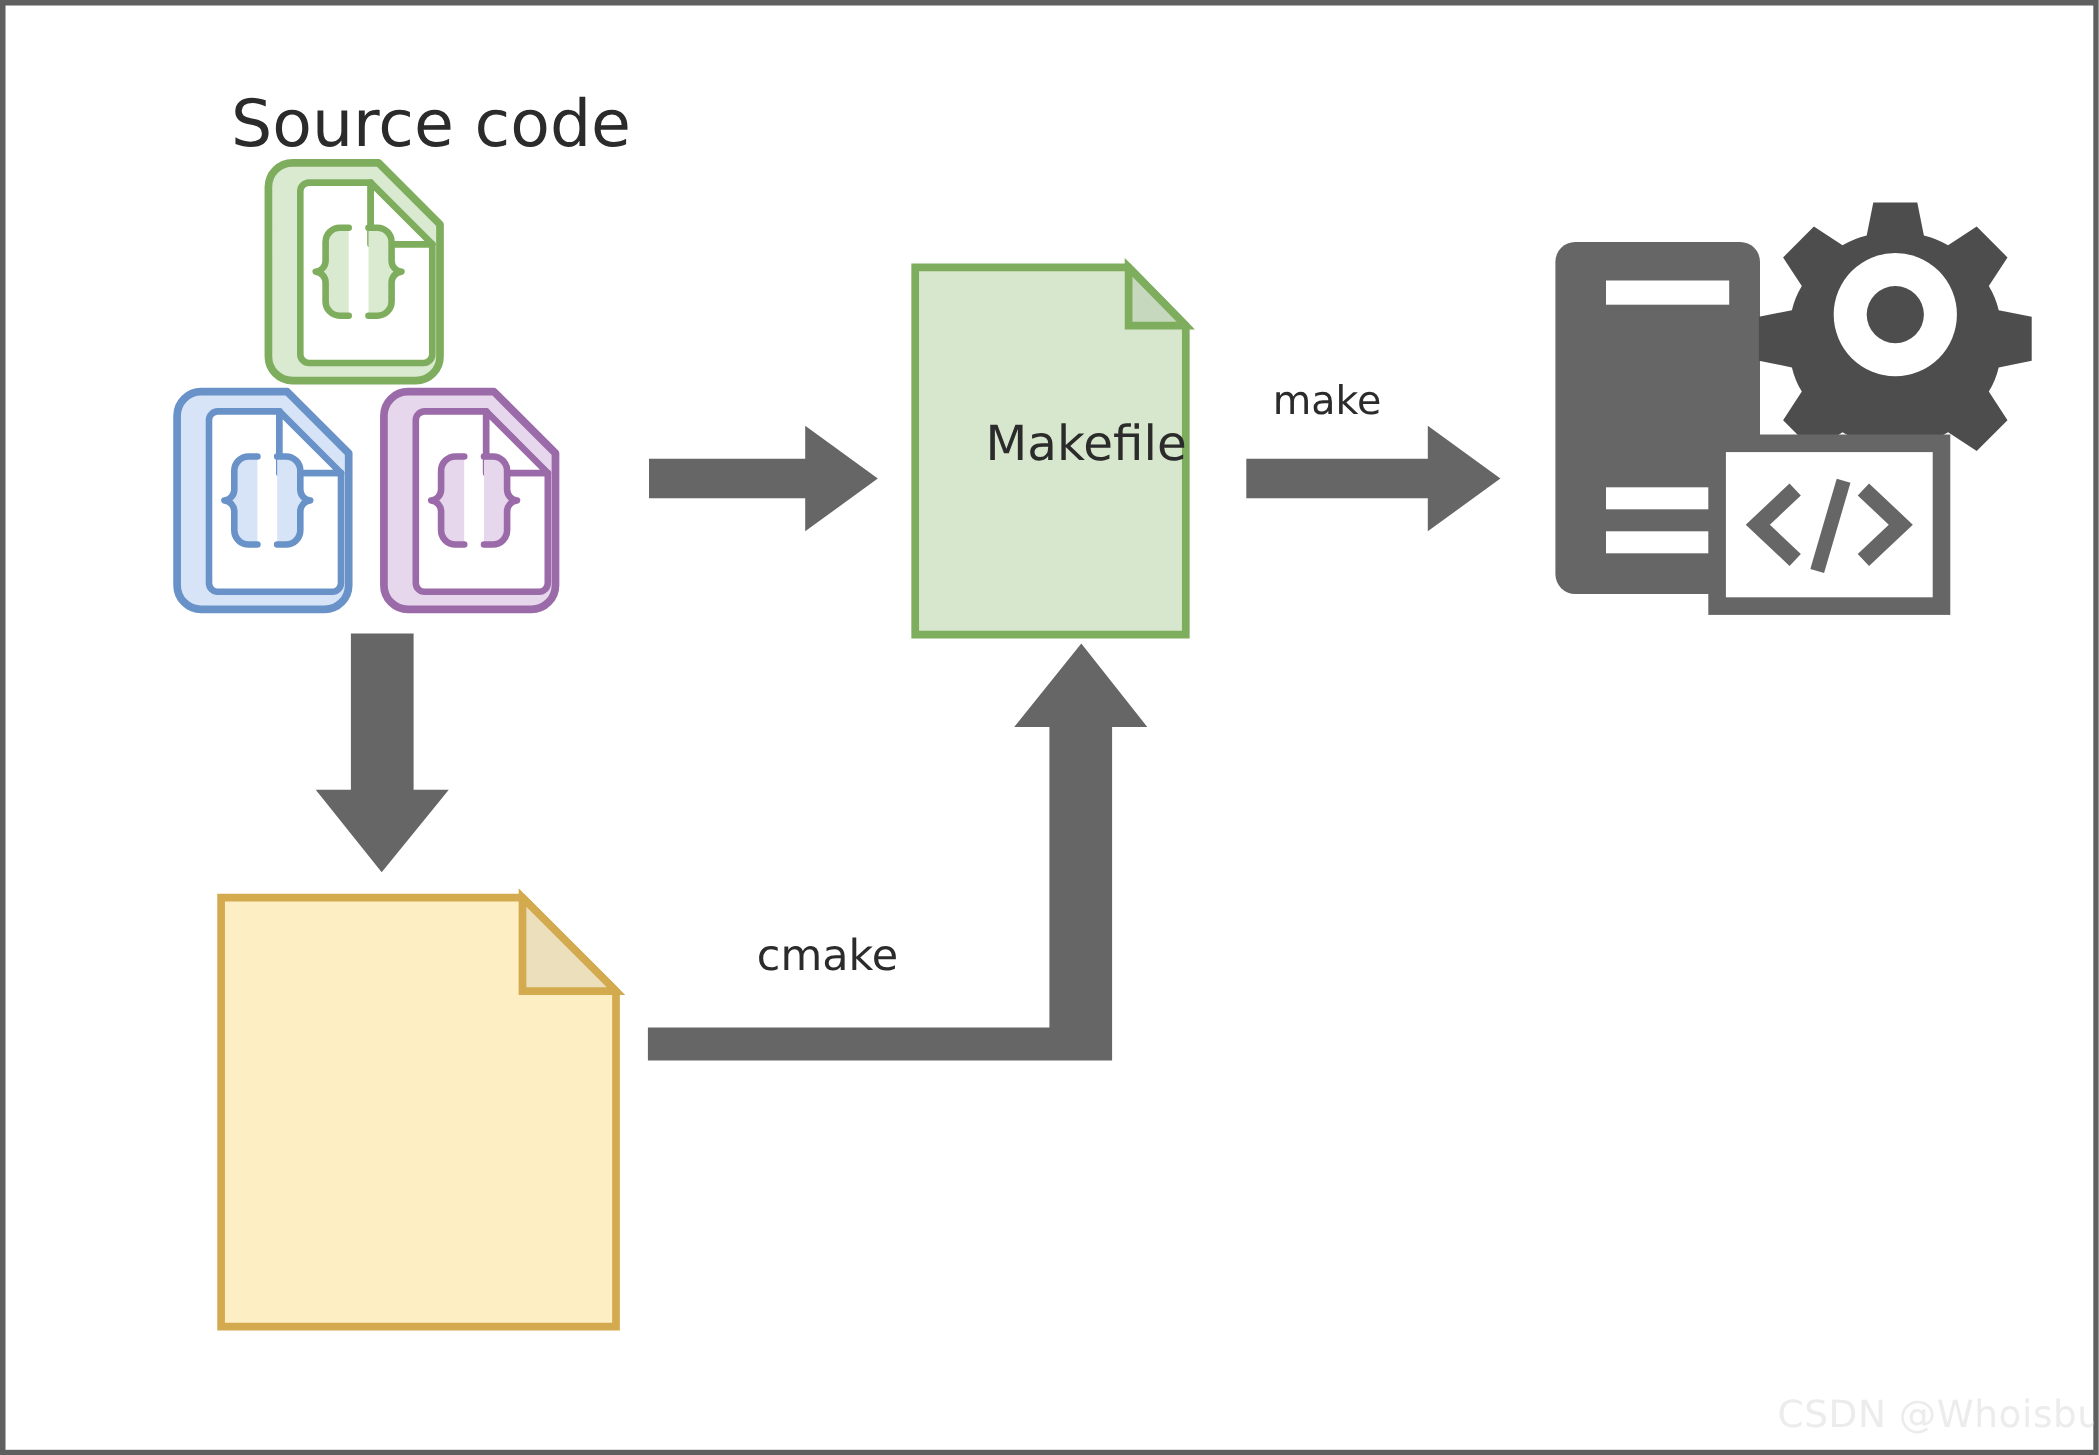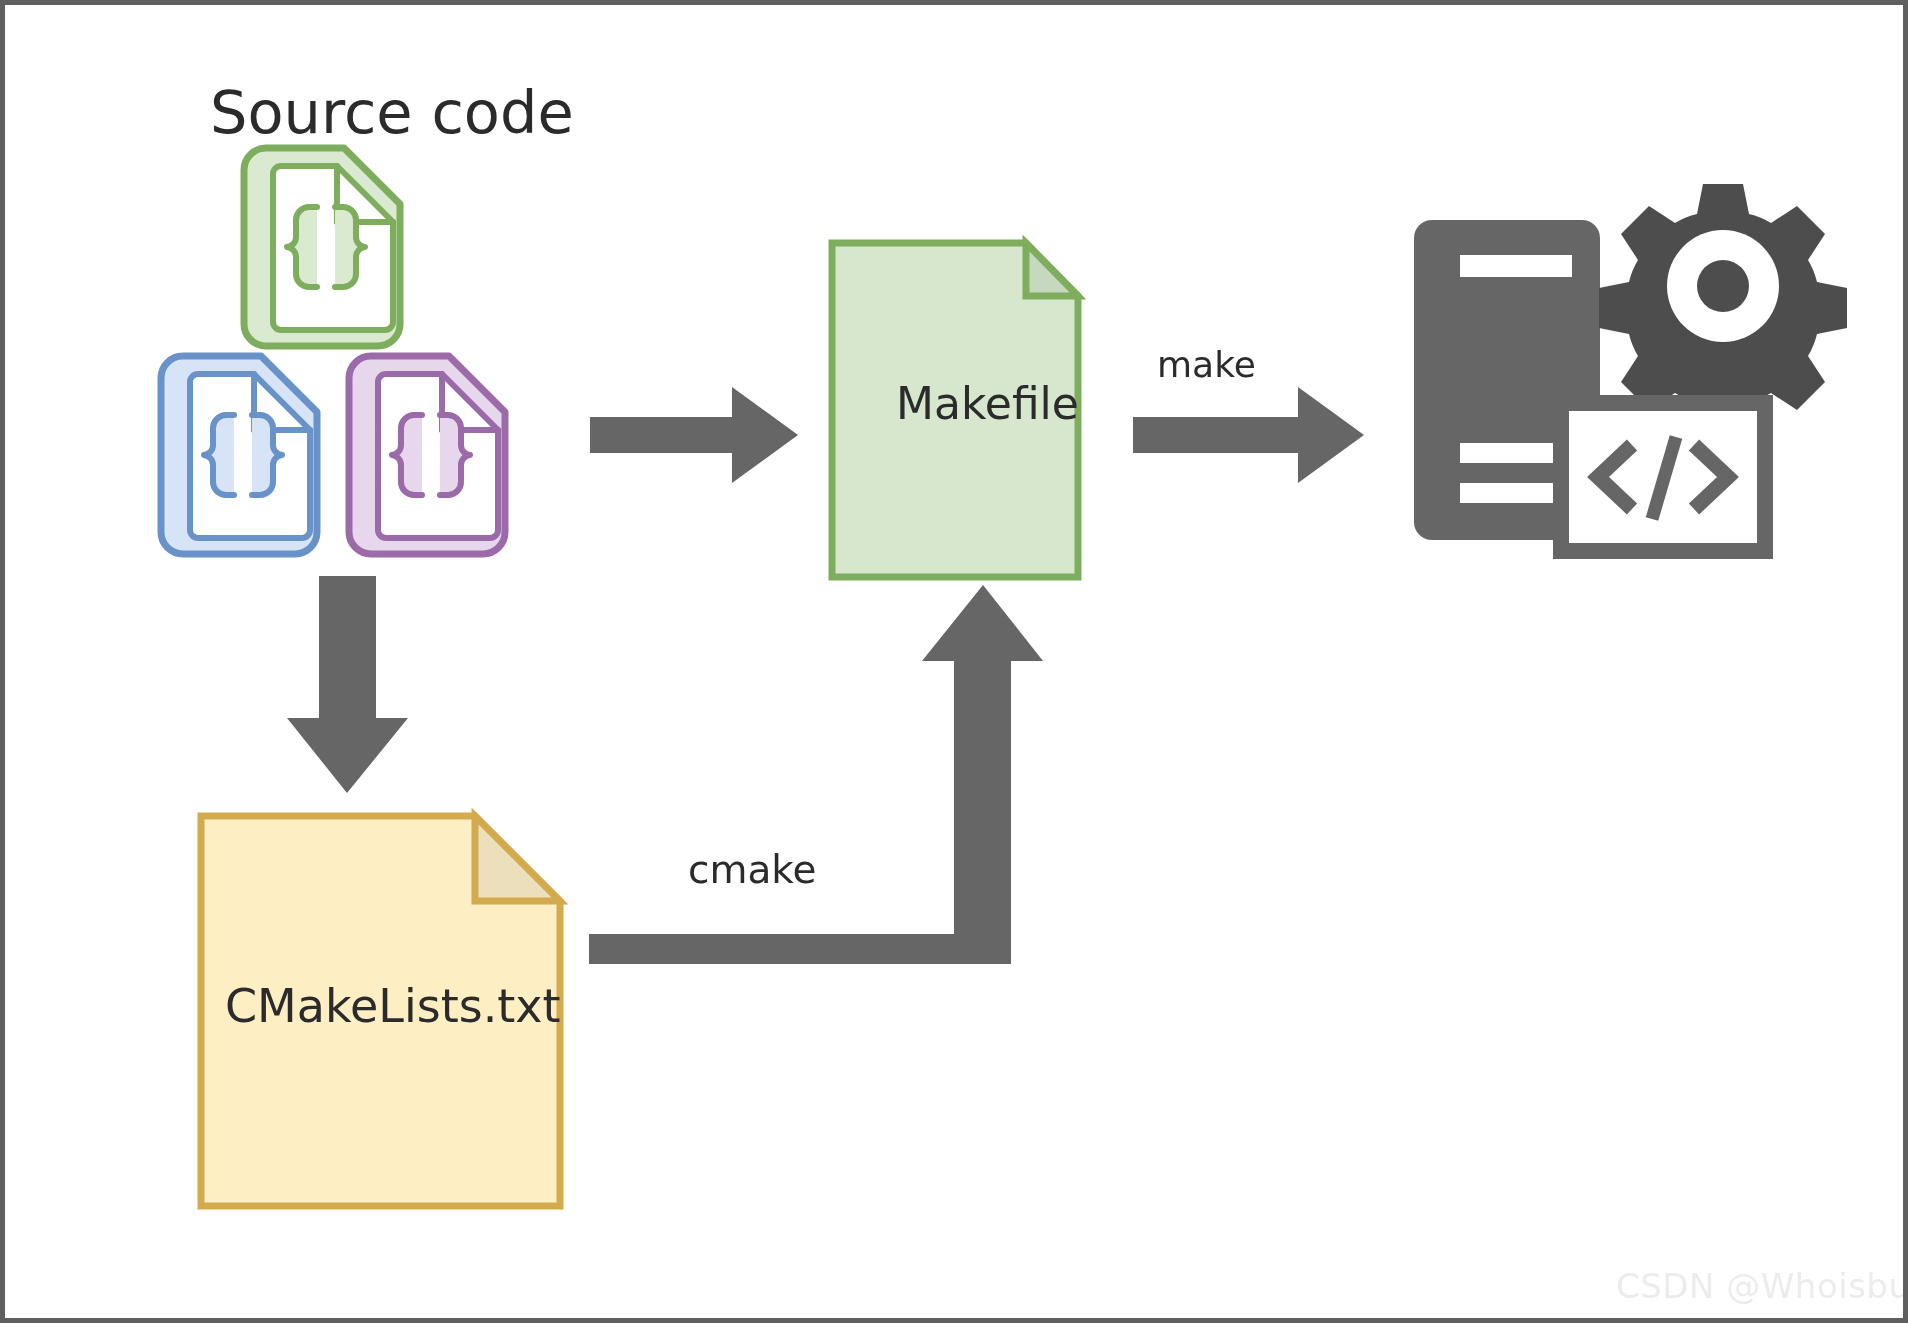--- a/index.html
+++ b/index.html
@@ -148,16 +148,15 @@
 
   <div class="txt" id="source-code-label">Source code</div>
 
   <div class="txt" id="makefile-label">Makefile</div>
 
   <div class="txt" id="make-label">make</div>
 
   <div class="txt" id="cmake-label">cmake</div>
 
 
-  <div class="txt" id="cmakelists-label">CMakeLists.txt</div>
 
   <div id="watermark">CSDN @Whoisbug</div>
 </div>
 
 </body></html>

